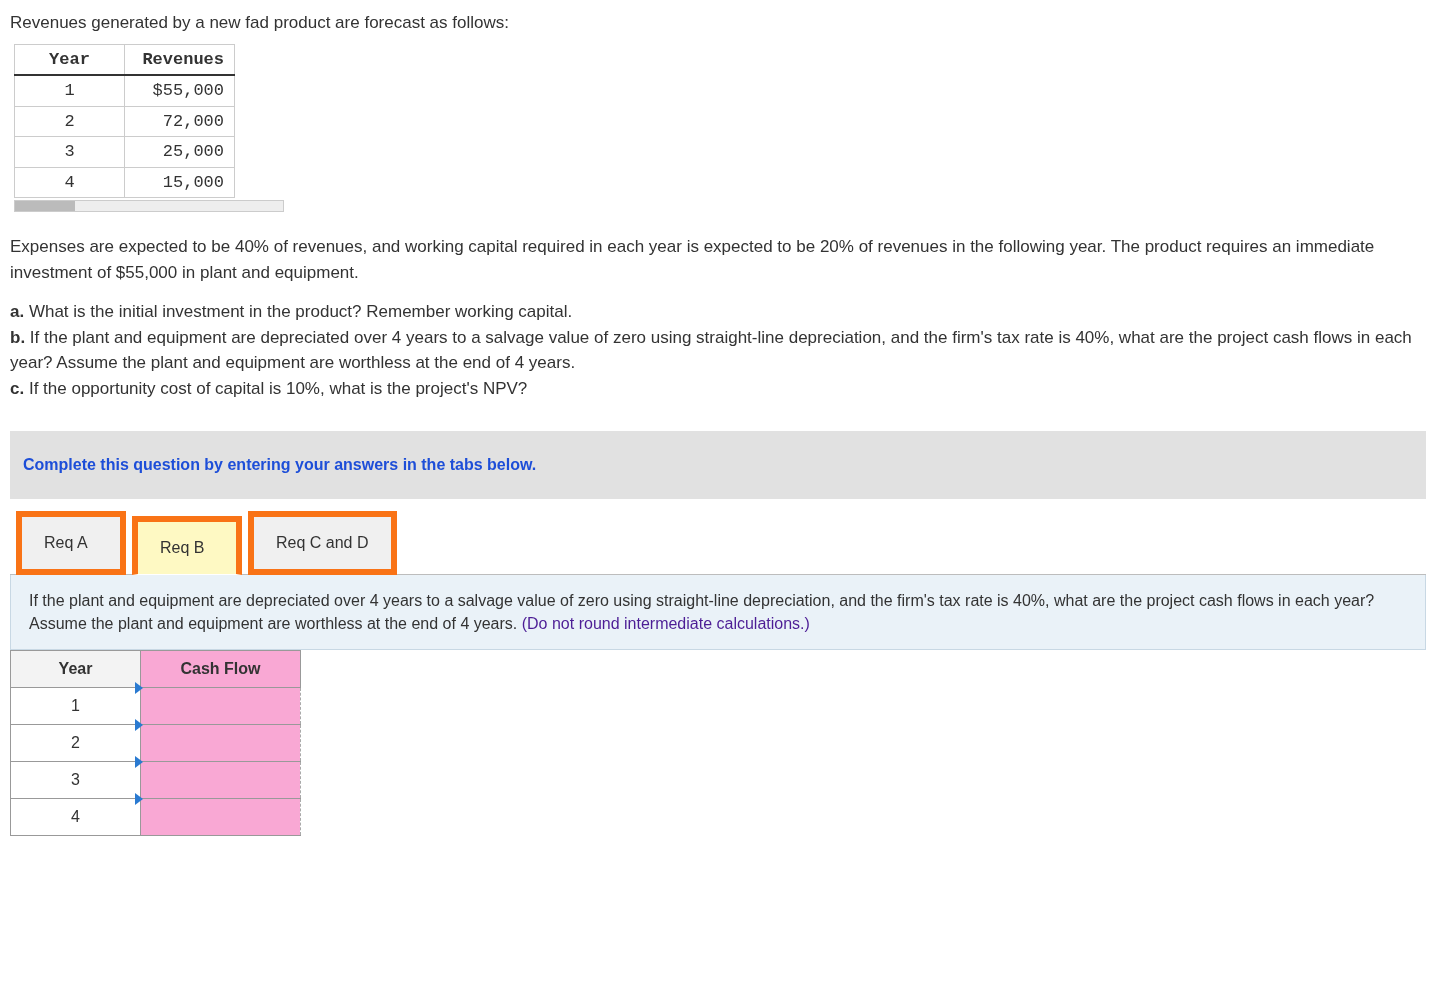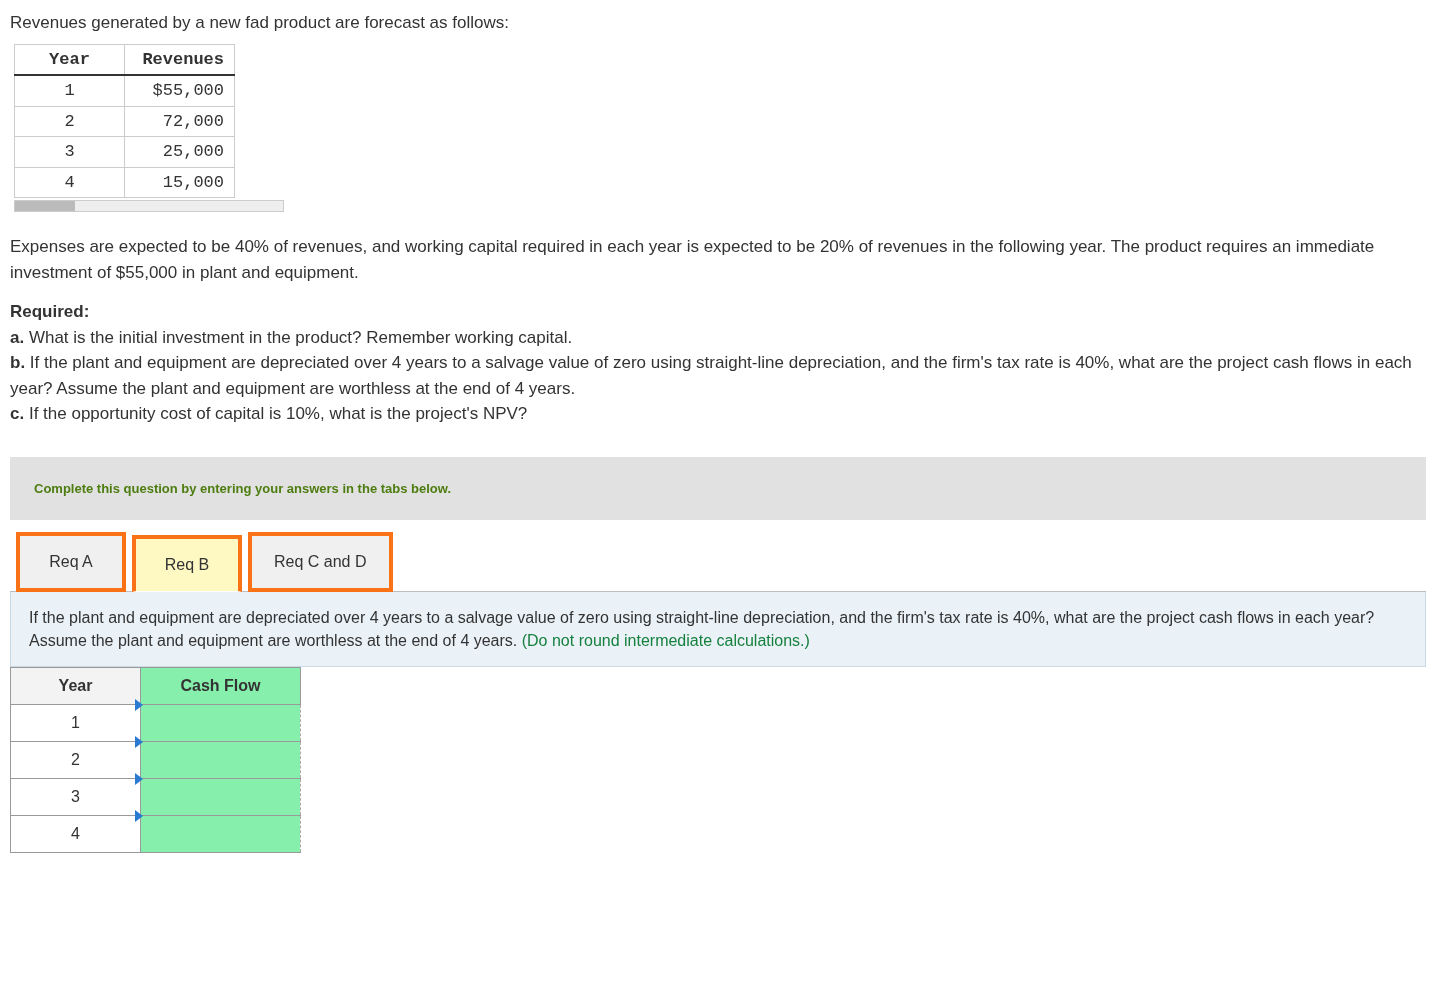--- a/index.html
+++ b/index.html
@@ -50,40 +50,40 @@
   .required-block { margin-top: 14px; }
   .required-block .lead { font-weight: bold; }
   .req-line { margin: 0; }
   .req-line .lbl { font-weight: bold; }
 
   .answer-box {
     margin-top: 30px;
   }
   .prompt-bar {
     background: #e1e1e1;
-    padding: 22px 24px;
+    padding: 22px 13px;
     font-weight: bold;
-    font-size: 13px;
-    color: #4d7c0f;
+    font-size: 16px;
+    color: #1d4ed8;
   }
   .tabs-row {
     display: flex;
     gap: 6px;
     padding: 12px 6px 0 6px;
     align-items: flex-end;
   }
   .tab {
-    border: 4px solid #f97316;
+    border: 6px solid #f97316;
     background: #f0f0f0;
     padding: 14px 22px;
     font-size: 16px;
     color: #333;
     cursor: pointer;
     min-width: 110px;
-    text-align: center;
+    text-align: left;
   }
   .tab.active {
     background: #fef9c3;
     border-bottom: 1px solid #fff;
     position: relative;
     z-index: 2;
   }
   .tab-content-wrap {
     border-top: 1px solid #bdbdbd;
     margin-top: -1px;
@@ -91,21 +91,21 @@
   .tab-content {
     background: #eaf2f8;
     border: 1px solid #c8d8e4;
     border-top: none;
     padding: 14px 18px;
     font-family: Verdana, Geneva, sans-serif;
     font-size: 16px;
     color: #333;
     line-height: 1.45;
   }
-  .tab-content .red { color: #15803d; }
+  .tab-content .red { color: #4c1d95; }
 
   .cf-table {
     border-collapse: collapse;
     margin: 0;
     font-family: Arial, sans-serif;
     font-size: 16px;
   }
   .cf-table th, .cf-table td {
     border: 1px solid #999;
     padding: 6px 10px;
@@ -116,21 +116,21 @@
     font-weight: bold;
     text-align: center;
   }
   .cf-table .year-col {
     width: 130px;
     text-align: center;
   }
   .cf-table .cash-col {
     width: 160px;
     position: relative;
-    background: #86efac;
+    background: #f9a8d4;
   }
   .cf-table .cash-col .marker {
     position: absolute;
     left: -6px;
     top: -6px;
     width: 0; height: 0;
     border-top: 6px solid transparent;
     border-bottom: 6px solid transparent;
     border-left: 8px solid #2a7ad1;
   }
@@ -177,21 +177,20 @@
     </tr>
   </tbody>
 </table>
 <div class="scroll-track">
   <div class="scroll-thumb"></div>
 </div>
 
 <div class="para">Expenses are expected to be 40% of revenues, and working capital required in each year is expected to be 20% of revenues in the following year. The product requires an immediate investment of $55,000 in plant and equipment.</div>
 
 <div class="required-block">
-  <div class="lead">Required:</div>
   <div class="req-line">
     <span class="lbl">a.</span><span> What is the initial investment in the product? Remember working capital.</span>
   </div>
   <div class="req-line">
     <span class="lbl">b.</span><span> If the plant and equipment are depreciated over 4 years to a salvage value of zero using straight-line depreciation, and the firm's tax rate is 40%, what are the project cash flows in each year? Assume the plant  and equipment are worthless at the end of 4 years.</span>
   </div>
   <div class="req-line">
     <span class="lbl">c.</span><span> If the opportunity cost of capital is 10%, what is the project's NPV?</span>
   </div>
 </div>

